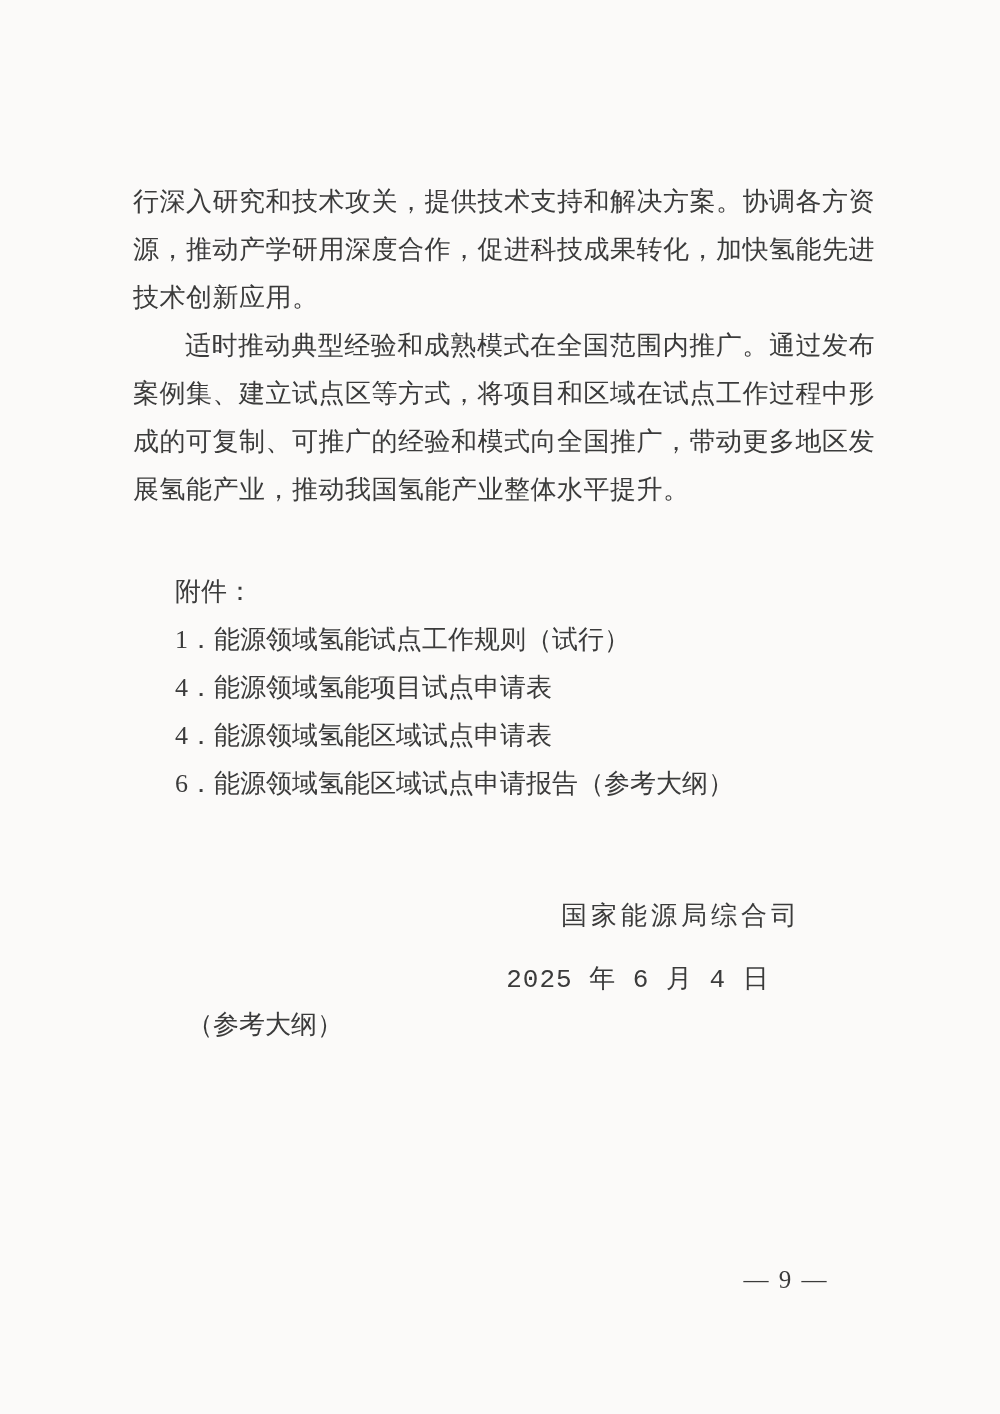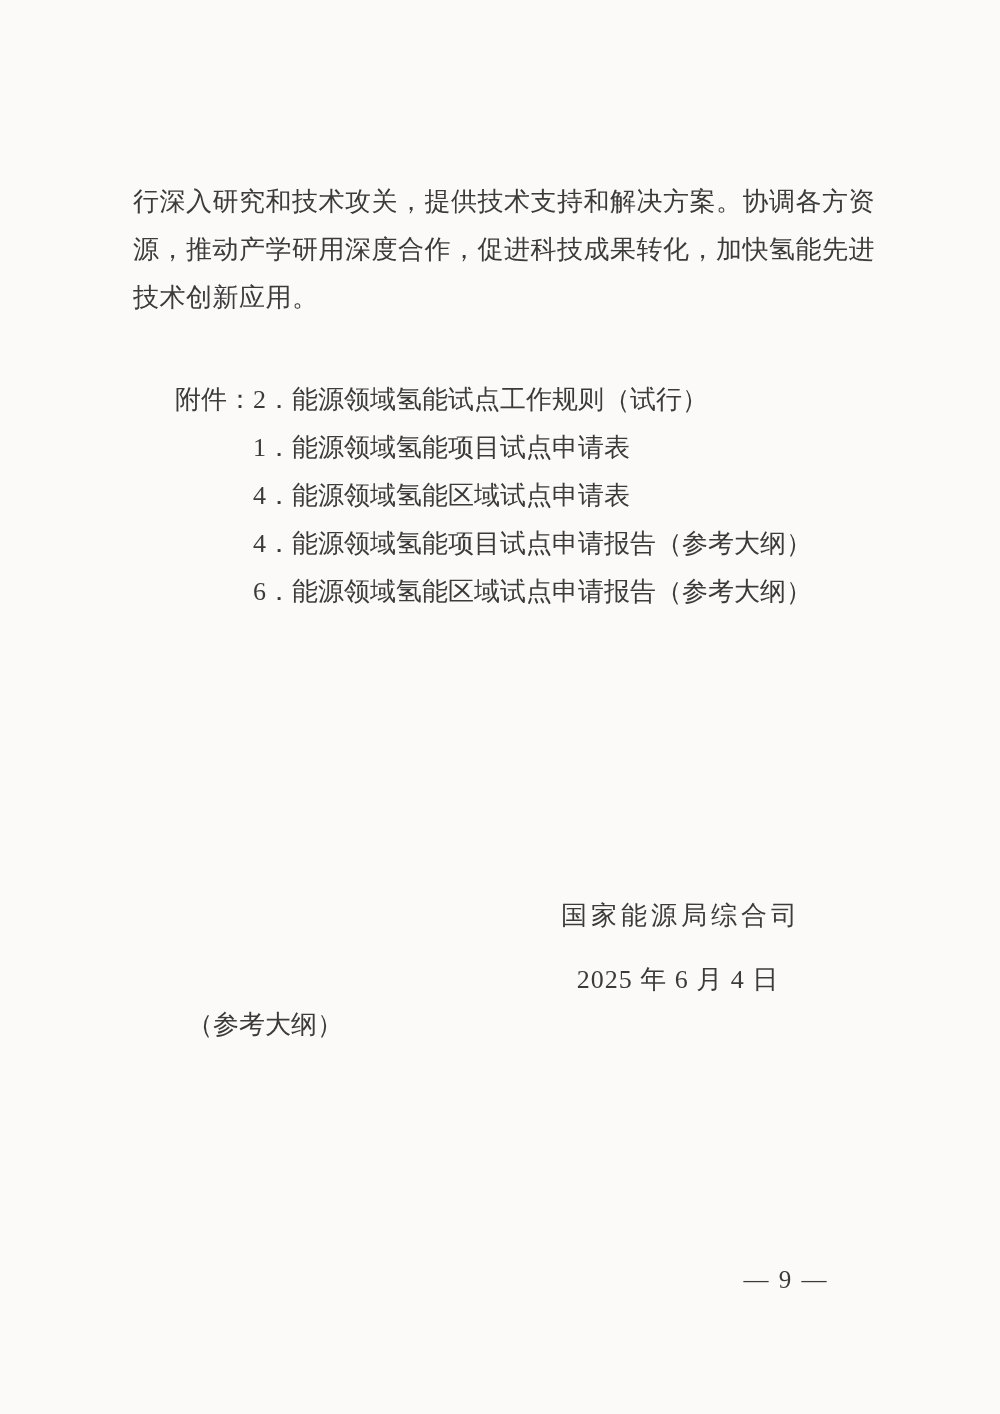--- a/index.html
+++ b/index.html
@@ -26,40 +26,42 @@
     text-align: justify;
     text-justify: inter-ideograph;
     letter-spacing: 0.5px;
   }
   .para.indent { text-indent: 52px; }
   .attachments {
     display: flex;
     align-items: flex-start;
     margin-top: 54px;
     padding-left: 42px;
+    flex-direction: column;
   }
   .att-label { white-space: nowrap; flex: 0 0 auto; }
   .att-list { flex: 1 1 auto; }
   .att-item { white-space: nowrap; }
   .sig-issuer {
     position: absolute;
     top: 892px;
     left: 681px;
     transform: translateX(-50%);
     white-space: nowrap;
     letter-spacing: 4px;
     font-family: Liberation Serif, serif;
   }
   .sig-date {
     position: absolute;
     top: 956px;
-    left: 678px;
+    left: 638px;
     transform: translateX(-50%);
     white-space: nowrap;
     letter-spacing: 1px;
+    font-family: Liberation Mono, monospace;
   }
   .disclosure {
     position: absolute;
     top: 1001px;
     left: 187px;
     white-space: nowrap;
   }
   .page-number {
     position: absolute;
     top: 1256px;
@@ -70,28 +72,28 @@
     letter-spacing: 2px;
   }
 </style>
 </head>
 <body>
 
 <div class="page">
 
   <div class="content">
     <p class="para">行深入研究和技术攻关，提供技术支持和解决方案。协调各方资源，推动产学研用深度合作，促进科技成果转化，加快氢能先进技术创新应用。</p>
+    <p class="para indent">适时推动典型经验和成熟模式在全国范围内推广。通过发布案例集、建立试点区等方式，将项目和区域在试点工作过程中形成的可复制、可推广的经验和模式向全国推广，带动更多地区发展氢能产业，推动我国氢能产业整体水平提升。</p>
 
     <div class="attachments">
       <span class="att-label">附件：</span>
       <div class="att-list">
-        <div class="att-item">2．能源领域氢能试点工作规则（试行）</div>
-        <div class="att-item">1．能源领域氢能项目试点申请表</div>
+        <div class="att-item">1．能源领域氢能试点工作规则（试行）</div>
+        <div class="att-item">4．能源领域氢能项目试点申请表</div>
         <div class="att-item">4．能源领域氢能区域试点申请表</div>
-        <div class="att-item">4．能源领域氢能项目试点申请报告（参考大纲）</div>
         <div class="att-item">6．能源领域氢能区域试点申请报告（参考大纲）</div>
       </div>
     </div>
   </div>
 
   <div class="sig-issuer">国家能源局综合司</div>
 
   <div class="sig-date">2025 年 6 月 4 日</div>
 
   <div class="disclosure">（参考大纲）</div>

